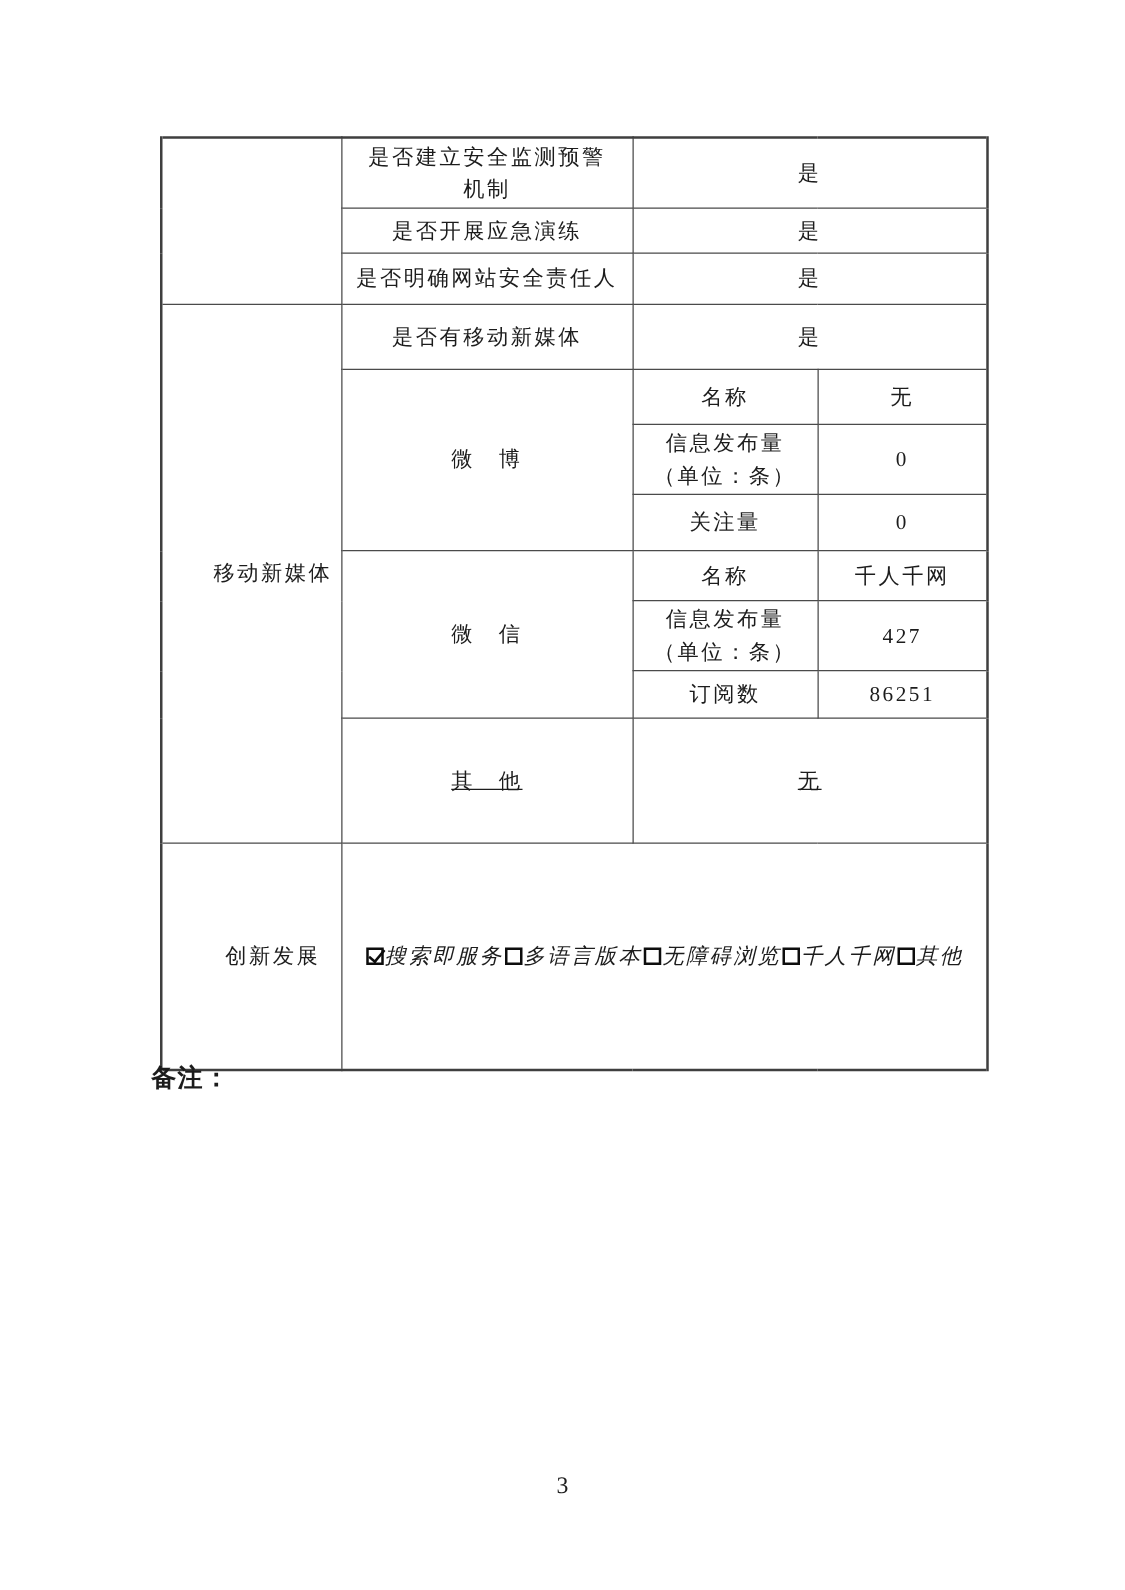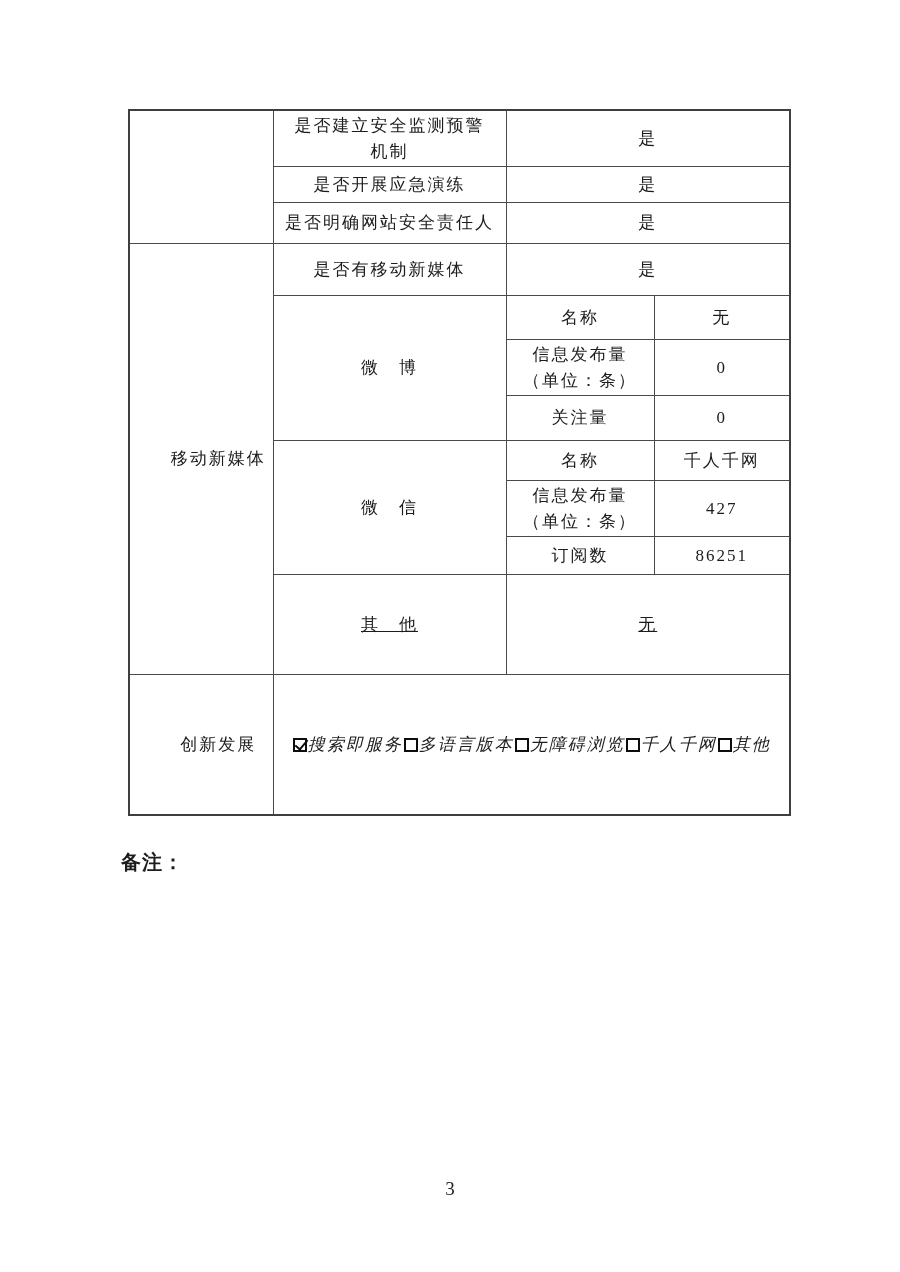--- a/index.html
+++ b/index.html
@@ -46,21 +46,21 @@
   tr.r2  { height:36px; }
   tr.r3  { height:41px; }
   tr.r4  { height:52px; }
   tr.r5  { height:44px; }
   tr.r6  { height:55px; }
   tr.r7  { height:45px; }
   tr.r8  { height:40px; }
   tr.r9  { height:55px; }
   tr.r10 { height:38px; }
   tr.r11 { height:100px;text-decoration:underline; }
-  tr.r12 { height:140px; }
+  tr.r12 { height:181px; }
   td.innovation-cell {
     padding-bottom:30px;
     letter-spacing:1.5px;
     font-size:17px;
     font-style:italic;
   }
   .cb {
     display:inline-block;
     width:14px;
     height:14px;

